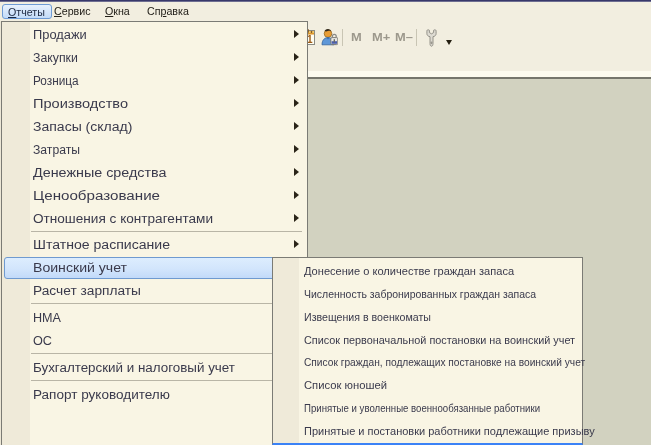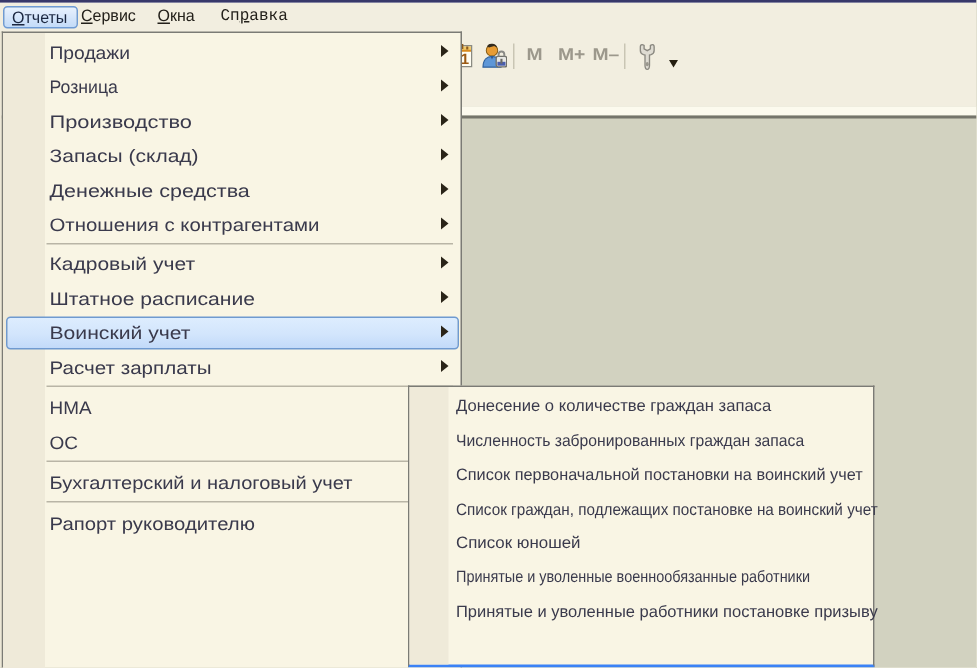--- a/index.html
+++ b/index.html
@@ -46,21 +46,21 @@
 </style>
 </head>
 <body>
   <div class="navline"></div>
   <div style="position:absolute;left:0;top:21px;width:1px;height:424px;background:#ece7d6;z-index:5;"></div>
 
   <div class="menubar">
     <span class="mi sel" style="left:1.8px;"><span><u>О</u>тчеты</span></span>
     <span class="mi" style="left:49px;"><span><u>С</u>ервис</span></span>
     <span class="mi" style="left:100.3px;"><span><u>О</u>кна</span></span>
-    <span class="mi" style="left:141.8px;font-family:Liberation Mono, monospace;"><span>Сп<u>р</u>авка</span></span>
+    <span class="mi" style="left:141.8px;"><span>Сп<u>р</u>авка</span></span>
   </div>
 
   <svg class="tb" style="left:277px; top:29px;" width="14" height="16" viewBox="0 0 14 16">
     <rect x="0.5" y="0.5" width="13" height="15" fill="#f7ecc9" stroke="#6e6e66" stroke-width="1"></rect>
     <rect x="2" y="2" width="8.5" height="3" fill="#9dc06e" stroke="#4d5c3a" stroke-width="0.6"></rect>
     <rect x="10.5" y="2" width="1.8" height="3" fill="#3a2e18"></rect>
     <g fill="#2d3a6e">
       <rect x="2" y="6.6" width="2.4" height="1.7" rx="0.5"></rect>
       <rect x="5.6" y="6.6" width="2.4" height="1.7" rx="0.5"></rect>
       <rect x="2" y="9.3" width="2.4" height="1.7" rx="0.5"></rect>
@@ -108,44 +108,52 @@
   </div>
 
   <div class="menu mainmenu">
     <div class="gutter"></div>
     <div class="body">
       <div class="m-item">
         <span style="transform:scaleX(1.071)">Продажи</span>
         <i class="arrow"></i>
       </div>
       <div class="m-item">
+        <span style="transform:scaleX(1.024)">Закупки</span>
+        <i class="arrow"></i>
+      </div>
+      <div class="m-item">
         <span style="transform:scaleX(0.983)">Розница</span>
         <i class="arrow"></i>
       </div>
       <div class="m-item">
         <span style="transform:scaleX(1.214)">Производство</span>
         <i class="arrow"></i>
       </div>
       <div class="m-item">
         <span style="transform:scaleX(1.168)">Запасы (склад)</span>
         <i class="arrow"></i>
       </div>
       <div class="m-item">
+        <span style="transform:scaleX(1.014)">Затраты</span>
+        <i class="arrow"></i>
+      </div>
+      <div class="m-item">
         <span style="transform:scaleX(1.195)">Денежные средства</span>
         <i class="arrow"></i>
       </div>
       <div class="m-item">
+        <span style="transform:scaleX(1.263)">Ценообразование</span>
+        <i class="arrow"></i>
+      </div>
+      <div class="m-item">
         <span style="transform:scaleX(1.133)">Отношения с контрагентами</span>
         <i class="arrow"></i>
       </div>
       <div class="m-sep sm"></div>
-      <div class="m-item">
-        <span style="transform:scaleX(1.168)">Кадровый учет</span>
-        <i class="arrow"></i>
-      </div>
       <div class="m-item">
         <span style="transform:scaleX(1.173)">Штатное расписание</span>
         <i class="arrow"></i>
       </div>
       <div class="m-item">
         <div class="hl"></div>
         <span style="transform:scaleX(1.175)">Воинский учет</span>
         <i class="arrow"></i>
       </div>
       <div class="m-item">
@@ -177,28 +185,31 @@
   <div class="menu submenu">
     <div class="gutter"></div>
     <div class="body">
       <div class="m-item">
         <span style="transform:scaleX(1.006)">Донесение о количестве граждан запаса</span>
       </div>
       <div class="m-item">
         <span style="transform:scaleX(0.952)">Численность забронированных граждан запаса</span>
       </div>
       <div class="m-item">
+        <span style="transform:scaleX(0.966)">Извещения в военкоматы</span>
+      </div>
+      <div class="m-item">
         <span style="transform:scaleX(0.987)">Список первоначальной постановки на воинский учет</span>
       </div>
       <div class="m-item">
         <span style="transform:scaleX(0.926)">Список граждан, подлежащих постановке на воинский учет</span>
       </div>
       <div class="m-item">
         <span style="transform:scaleX(1.022)">Список юношей</span>
       </div>
       <div class="m-item">
         <span style="transform:scaleX(0.875)">Принятые и уволенные военнообязанные работники</span>
       </div>
       <div class="m-item">
-        <span style="transform:scaleX(1.0)">Принятые и уволенные работники постановке призыву</span>
+        <span style="transform:scaleX(1.0)">Принятые и постановки работники подлежащие призыву</span>
       </div>
     </div>
   </div>
 
 </body></html>

